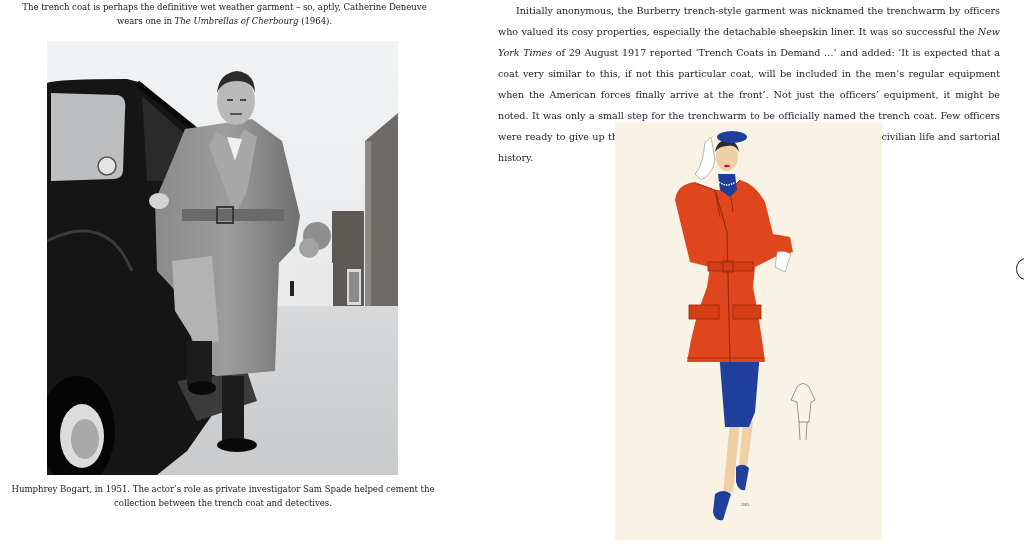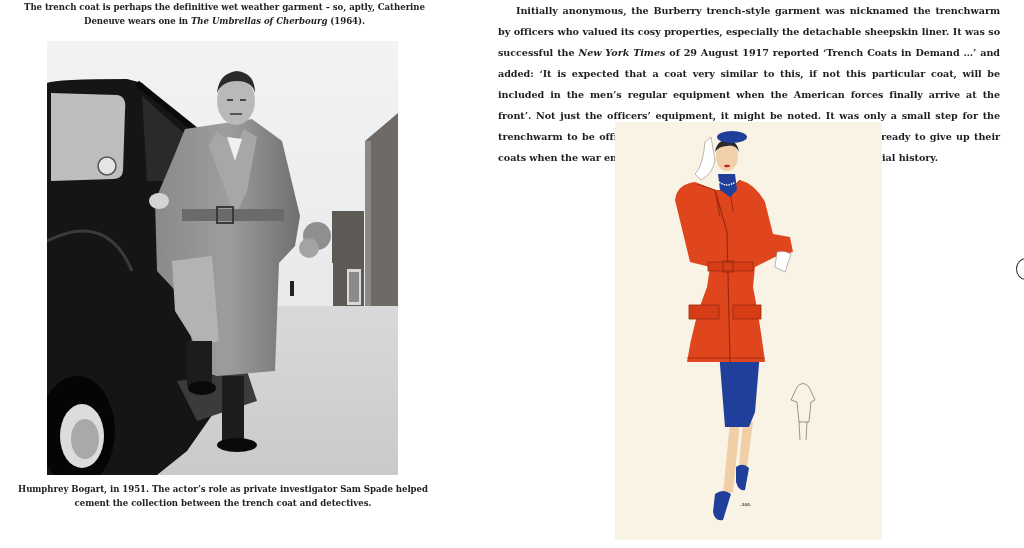--- a/index.html
+++ b/index.html
@@ -9,21 +9,20 @@
       width: 1024px;
       height: 548px;
       overflow: hidden;
       font-family: "DejaVu Serif", "Liberation Serif", serif;
       color: #1e1e1e;
     }
     .page {
       position: relative;
       width: 1024px;
       height: 548px;
-      font-weight: bold;
     }
     .caption {
       position: absolute;
       font-size: 8.6px;
       line-height: 14px;
       text-align: center;
       color: #222;
       letter-spacing: -0.05px;
     }
     .caption em { font-style: italic; }

